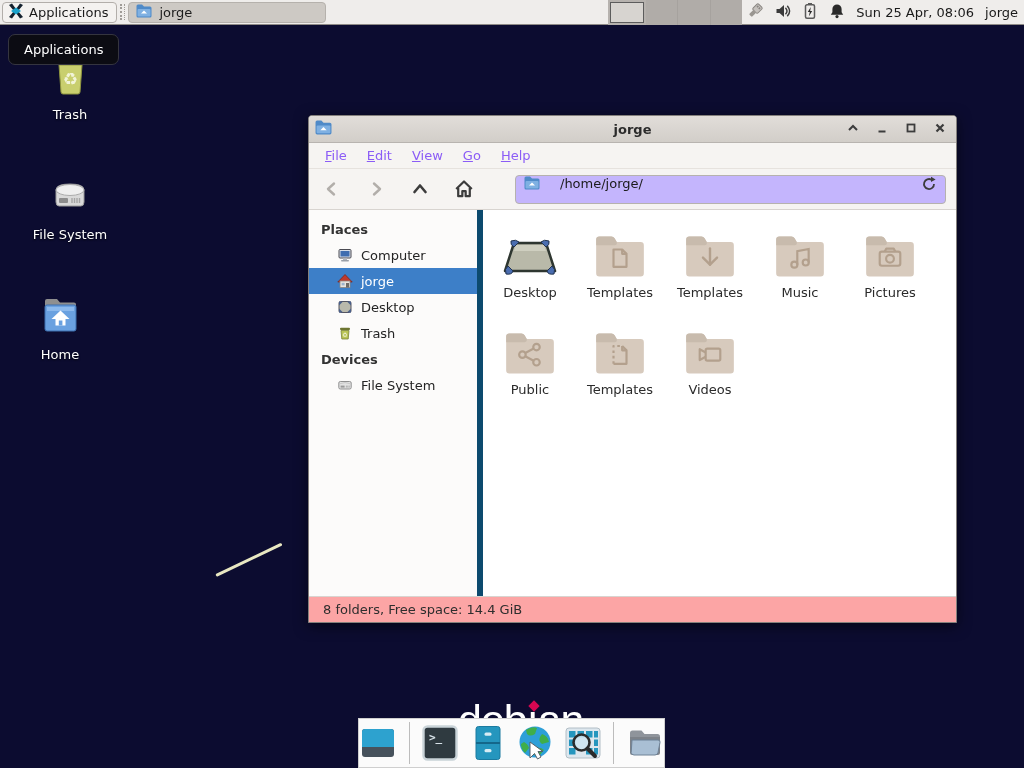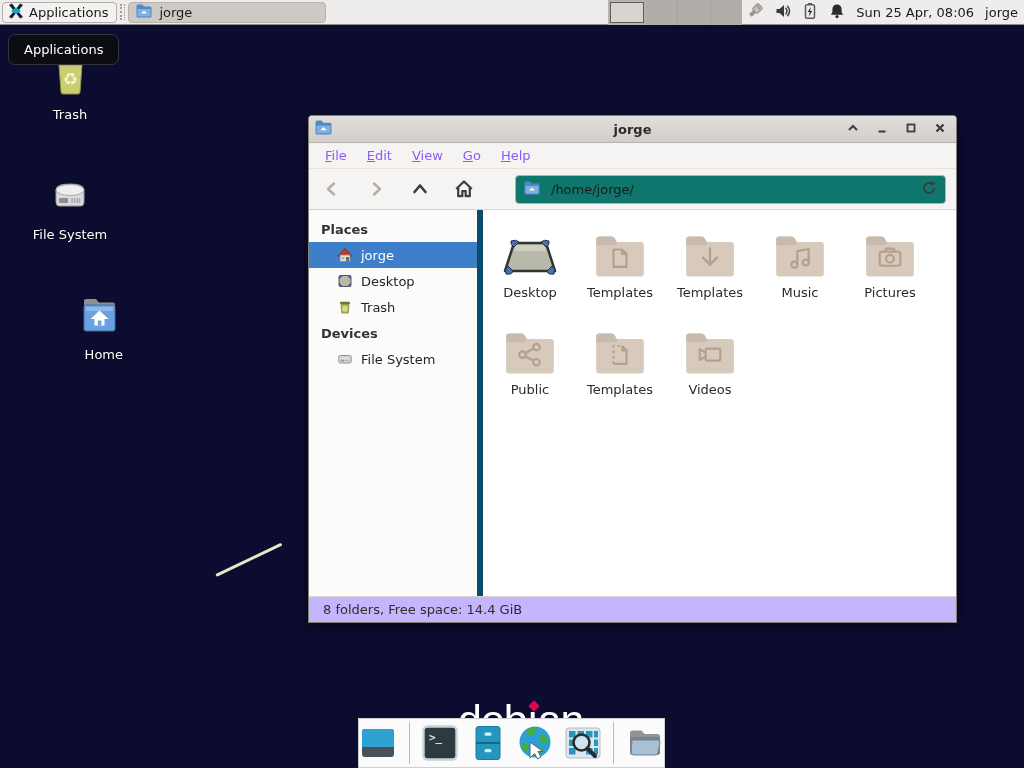--- a/index.html
+++ b/index.html
@@ -19,47 +19,47 @@
   .tray .txt { white-space:nowrap; }
 
   
   .tooltip { position:absolute; left:8px; top:34px; padding:7px 15px; background:rgba(13,13,18,0.96); border:1px solid #35353f; border-radius:7px; color:#ffffff; z-index:50; }
 
   
   .dicon { position:absolute; width:110px; display:flex; flex-direction:column; align-items:center; }
   .dicon .lbl { margin-top:7px; color:#ffffff; text-shadow:0 1px 2px rgba(0,0,0,0.9); }
   .dicon-trash { left:15px; top:52px; }
   .dicon-fs { left:15px; top:172px; }
-  .dicon-home { left:13px; top:292px;align-items:flex-end; }
+  .dicon-home { left:5px; top:292px; }
 
   
   .scribble { position:absolute; left:216px; top:574px; width:73px; height:3px; background:#e9e8c2; border-radius:2px; transform:rotate(-25.5deg); transform-origin:left center; }
 
   
   .win { position:absolute; left:308px; top:115px; width:649px; height:508px; background:#ffffff; border:1px solid #84807c; border-radius:4px 4px 0 0; box-shadow:0 3px 14px rgba(0,0,0,0.55); z-index:30; display:flex; flex-direction:column; }
   .titlebar { height:27px; background:linear-gradient(#e1ddd9,#d2cec9); border-radius:3px 3px 0 0; border-bottom:1px solid #b8b4b0; display:flex; align-items:center; padding:0 10px 0 6px; position:relative; }
   .titlebar .title { position:absolute; left:0; right:0; text-align:center; font-weight:bold; color:#2b2b2b; }
   .win-controls { margin-left:auto; display:flex; gap:17px; align-items:center; z-index:2; }
   .menubar { height:26px; background:#f6f4f2; display:flex; align-items:center; padding-left:6px; border-bottom:1px solid #e6e2de; }
   .menubar .mitem { padding:4px 10px; color:#8b5cf6; }
   .menubar u { text-decoration:underline; }
   .toolbar { height:41px; background:#f6f4f2; border-bottom:1px solid #d8d4d0; display:flex; align-items:center; padding:0 10px 0 12px; gap:22px; }
   .toolbar .tbtn { display:flex; align-items:center; justify-content:center; width:22px; height:24px; }
-  .pathbar { flex:1; height:29px; margin-left:18px; background:#0f766e; border:1px solid #b6b2ae; border-radius:4px; display:flex; align-items:center; padding:0 8px; gap:11px; color:#1a1a1a; }
+  .pathbar { flex:1; height:29px; margin-left:18px; background:#c4b5fd; border:1px solid #b6b2ae; border-radius:4px; display:flex; padding:0 8px; gap:20px; color:#1a1a1a; }
   .pathbar .ptxt { flex:1; }
   .win-body { flex:1; display:flex; min-height:0; }
   .sidebar { width:174px; background:#fcfbfa; border-right:6px solid #0c4a6e; padding-top:6px; }
   .side-hd { font-weight:bold; color:#333333; padding:6px 0 5px 12px; }
   .side-it { height:26px; display:flex; align-items:center; gap:8px; padding-left:28px; color:#242424; }
   .side-it.sel { background:#3d7fc8; color:#ffffff; }
   .main { flex:1; background:#ffffff; display:flex; flex-wrap:wrap; align-content:flex-start; padding:14px 0 0 2px; }
   .ficon { width:90px; height:97px; display:flex; flex-direction:column; align-items:center; }
   .ficon .ic { height:54px; display:flex; align-items:flex-end; justify-content:center; }
   .ficon .lbl { margin-top:7px; color:#2b2b2b; }
-  .statusbar { height:26px; background:#c4b5fd; border-top:1px solid #d8d4d0; display:flex; align-items:center; padding-left:14px; color:#2e2e2e; }
+  .statusbar { height:26px; background:#fca5a5; border-top:1px solid #d8d4d0; display:flex; align-items:center; padding-left:14px; color:#2e2e2e; }
 
   
   .debian { position:absolute; left:458px; top:696px; color:#ffffff; font-family:Liberation Sans, sans-serif; font-size:43px; letter-spacing:-1px; z-index:5; }
   .debian .iwrap { position:relative; }
   .debian .dot { position:absolute; left:3px; top:6px; width:8px; height:8px; background:#d70751; transform:rotate(45deg); }
 
   
   .dock { position:absolute; left:358px; top:718px; width:307px; height:50px; background:#fbfbfb; border:1px solid #cfcfcf; display:flex; align-items:center; justify-content:center; gap:9px; z-index:20; }
   .dock .sep { width:1px; height:42px; background:#bcbcbc; margin:0 2px; }
   .dock .ditem { width:40px; height:40px; display:flex; align-items:center; justify-content:center; }
@@ -250,20 +250,29 @@
           <path d="M10 0.8 L14.6 3.4 L10 6 Z" fill="#3c3c3c"></path>
         </svg>
       </span>
     </div>
   </div>
 
   <div class="win-body">
     <div class="sidebar">
       <div class="side-hd">Places</div>
 
+      <div class="side-it">
+        <svg width="16" height="16" viewBox="0 0 16 16">
+          <rect x="2" y="2.5" width="12" height="8.5" rx="1" fill="#d8dee8" stroke="#4a4a52"></rect>
+          <rect x="3.5" y="4" width="9" height="5.5" fill="#3f6db0"></rect>
+          <rect x="6" y="11" width="4" height="2" fill="#b0b4bc"></rect>
+          <rect x="4" y="13" width="8" height="1.6" rx="0.8" fill="#9aa0a8"></rect>
+        </svg>
+        <span>Computer</span>
+      </div>
 
       <div class="side-it sel">
         <svg width="16" height="16" viewBox="0 0 16 16">
           <path d="M8 1.5 L0.8 9 H15.2 Z" fill="#c0392b" stroke="#7e261c" stroke-width="0.8"></path>
           <rect x="3" y="8" width="10" height="6.5" fill="#e9e5df" stroke="#8a8680" stroke-width="0.8"></rect>
           <rect x="9" y="10" width="3" height="4.5" fill="#6f6b66"></rect>
           <rect x="4.6" y="9.8" width="3" height="2.6" fill="#9db4cc"></rect>
         </svg>
         <span>jorge</span>
       </div>

